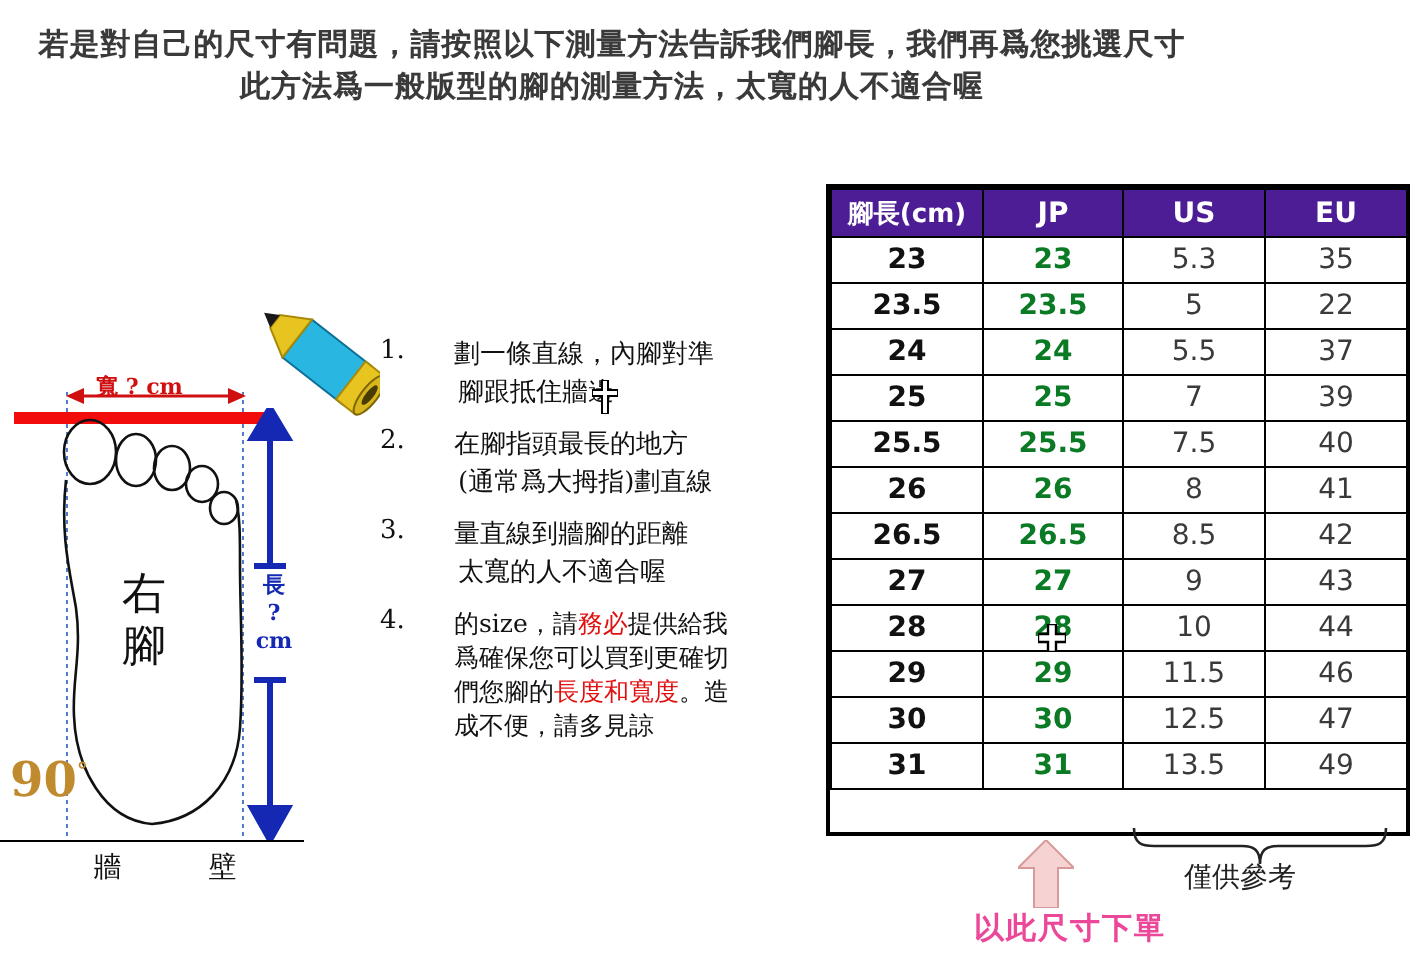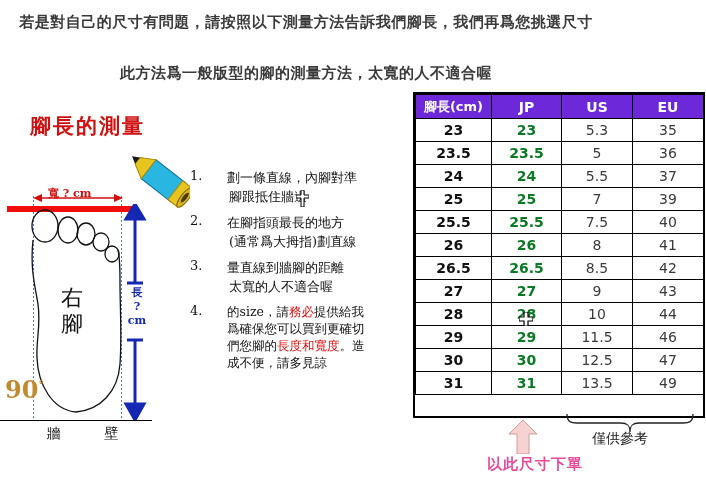--- a/index.html
+++ b/index.html
@@ -25,21 +25,21 @@
   }
   .header-line {
     font-family: "DejaVu Serif", serif;
     font-size: 15px;
     font-weight: bold;
     color: #3a3a3a;
     letter-spacing: .5px;
     white-space: nowrap;
   }
   #header-line-1 { margin-top: 13px; }
-  #header-line-2 { margin-top: 32px; }
+  #header-line-2 { margin-top: 2px; }
 
   
   #diagram {
     position: absolute;
     left: 0; top: 100px;
     width: 200px; height: 360px;
   }
   #diagram-title {
     position: absolute;
     left: 30px; top: 12px;
@@ -200,21 +200,21 @@
   }
   #size-table th, #size-table td {
     border: 1px solid #000;
     height: 22px;
     text-align: center;
     padding: 0;
     font-family: "DejaVu Sans", sans-serif;
     font-size: 13px;
   }
   #size-table thead th {
-    background: #6d28d9;
+    background: #4c1d95;
     color: #ffffff;
     font-weight: bold;
     font-size: 14px;
     height: 23px;
   }
   #size-table thead th.c-len { font-size: 13px; }
   #size-table td.c-len { font-weight: bold; color: #111; font-size: 14px; }
   #size-table td.c-jp  { font-weight: bold; color: #0a7a24; font-size: 14px; }
   #size-table td.c-us,
   #size-table td.c-eu  { color: #3a3a3a; font-weight: normal; font-size: 14px; }
@@ -268,21 +268,20 @@
 </head>
 <body>
 
 <div id="header-block">
   <div class="header-line" id="header-line-1">若是對自己的尺寸有問題，請按照以下測量方法告訴我們腳長，我們再爲您挑選尺寸</div>
   <div class="header-line" id="header-line-2">此方法爲一般版型的腳的測量方法，太寬的人不適合喔</div>
 </div>
 
 <div id="diagram">
 
-  <div id="diagram-title">腳長的測量</div>
 
   <div class="guide-line" id="guide-left"></div>
   <div class="guide-line" id="guide-right"></div>
 
   <div id="red-bar"></div>
 
   <svg id="width-arrow" viewBox="0 0 90 14">
     <line x1="6" y1="7" x2="84" y2="7" stroke="#d01010" stroke-width="1.4"></line>
     <polygon points="0,7 9,3 9,11" fill="#d01010"></polygon>
     <polygon points="90,7 81,3 81,11" fill="#d01010"></polygon>
@@ -413,21 +412,21 @@
         <tr>
           <td class="c-len">23</td>
           <td class="c-jp">23</td>
           <td class="c-us">5.3</td>
           <td class="c-eu">35</td>
         </tr>
         <tr>
           <td class="c-len">23.5</td>
           <td class="c-jp">23.5</td>
           <td class="c-us">5</td>
-          <td class="c-eu">36</td>
+          <td class="c-eu">22</td>
         </tr>
         <tr>
           <td class="c-len">24</td>
           <td class="c-jp">24</td>
           <td class="c-us">5.5</td>
           <td class="c-eu">37</td>
         </tr>
         <tr>
           <td class="c-len">25</td>
           <td class="c-jp">25</td>

